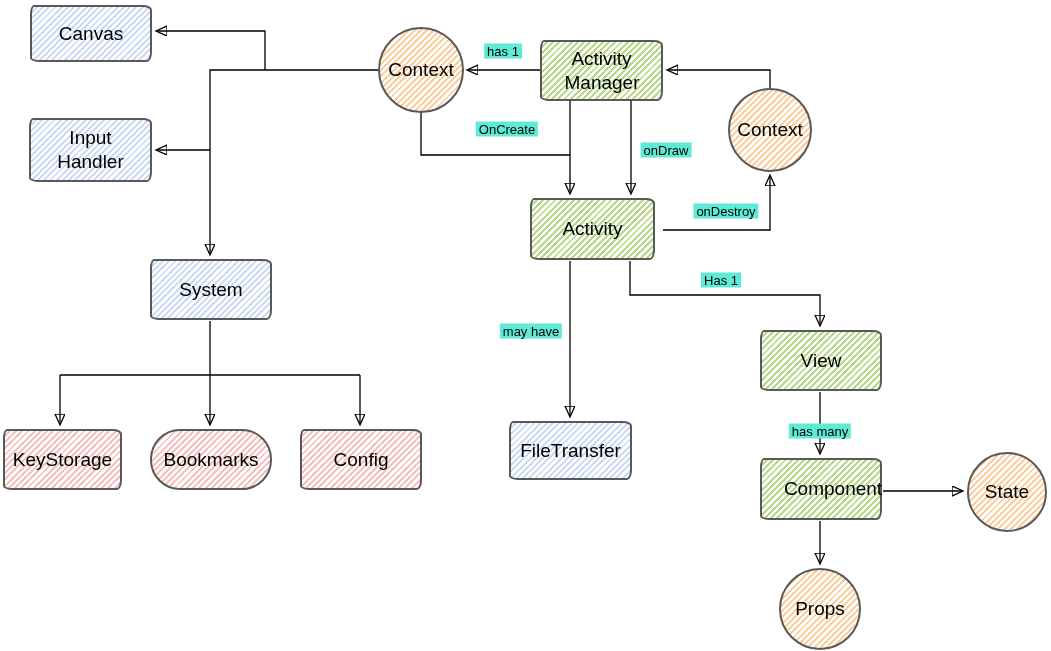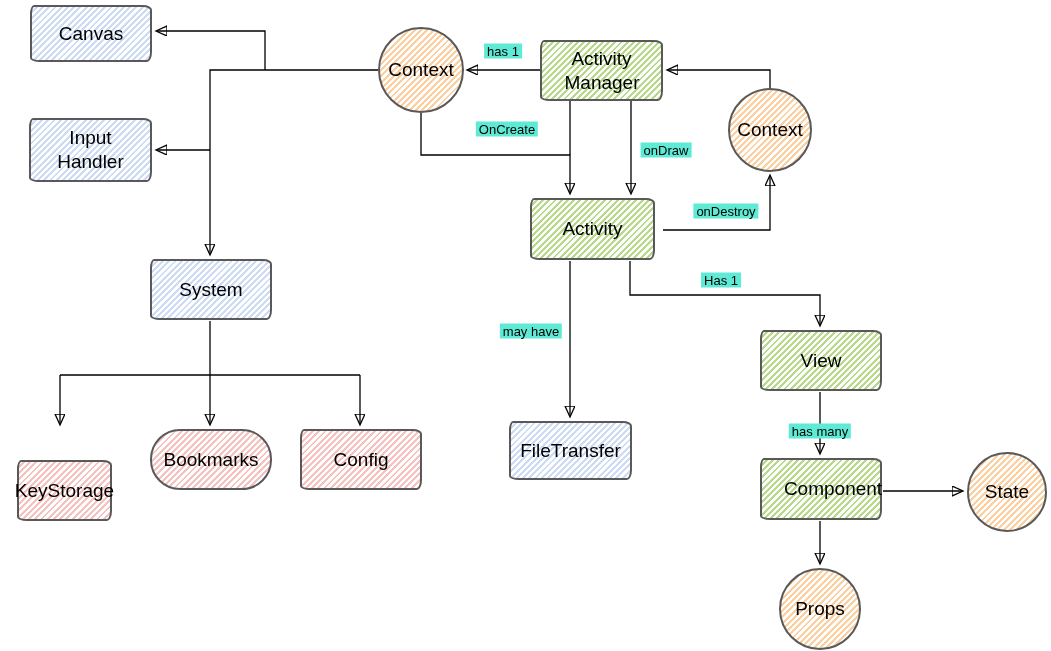--- a/index.html
+++ b/index.html
@@ -90,21 +90,21 @@
 
   <div class="node rect blue" style="left:30px;  top:5px;   width:122px; height:57px;">
     <span class="lbl">Canvas</span>
   </div>
   <div class="node rect blue" style="left:29px;  top:118px; width:123px; height:64px;">
     <span class="lbl wrap2">Input Handler</span>
   </div>
   <div class="node rect blue" style="left:150px; top:259px; width:122px; height:61px;">
     <span class="lbl">System</span>
   </div>
-  <div class="node rect red" style="left:17px;   top:429px; width:95px; height:61px;margin-top:31px;">
+  <div class="node rect red" style="left:3px;   top:429px; width:119px; height:61px;">
     <span class="lbl">KeyStorage</span>
   </div>
   <div class="node rect red" style="left:150px; top:429px; width:122px; height:61px;border-radius:30px;">
     <span class="lbl">Bookmarks</span>
   </div>
   <div class="node rect red" style="left:300px; top:429px; width:122px; height:61px;">
     <span class="lbl">Config</span>
   </div>
   <div class="node rect green" style="left:540px; top:40px;  width:123px; height:61px;">
     <span class="lbl wrap2">Activity Manager</span>

